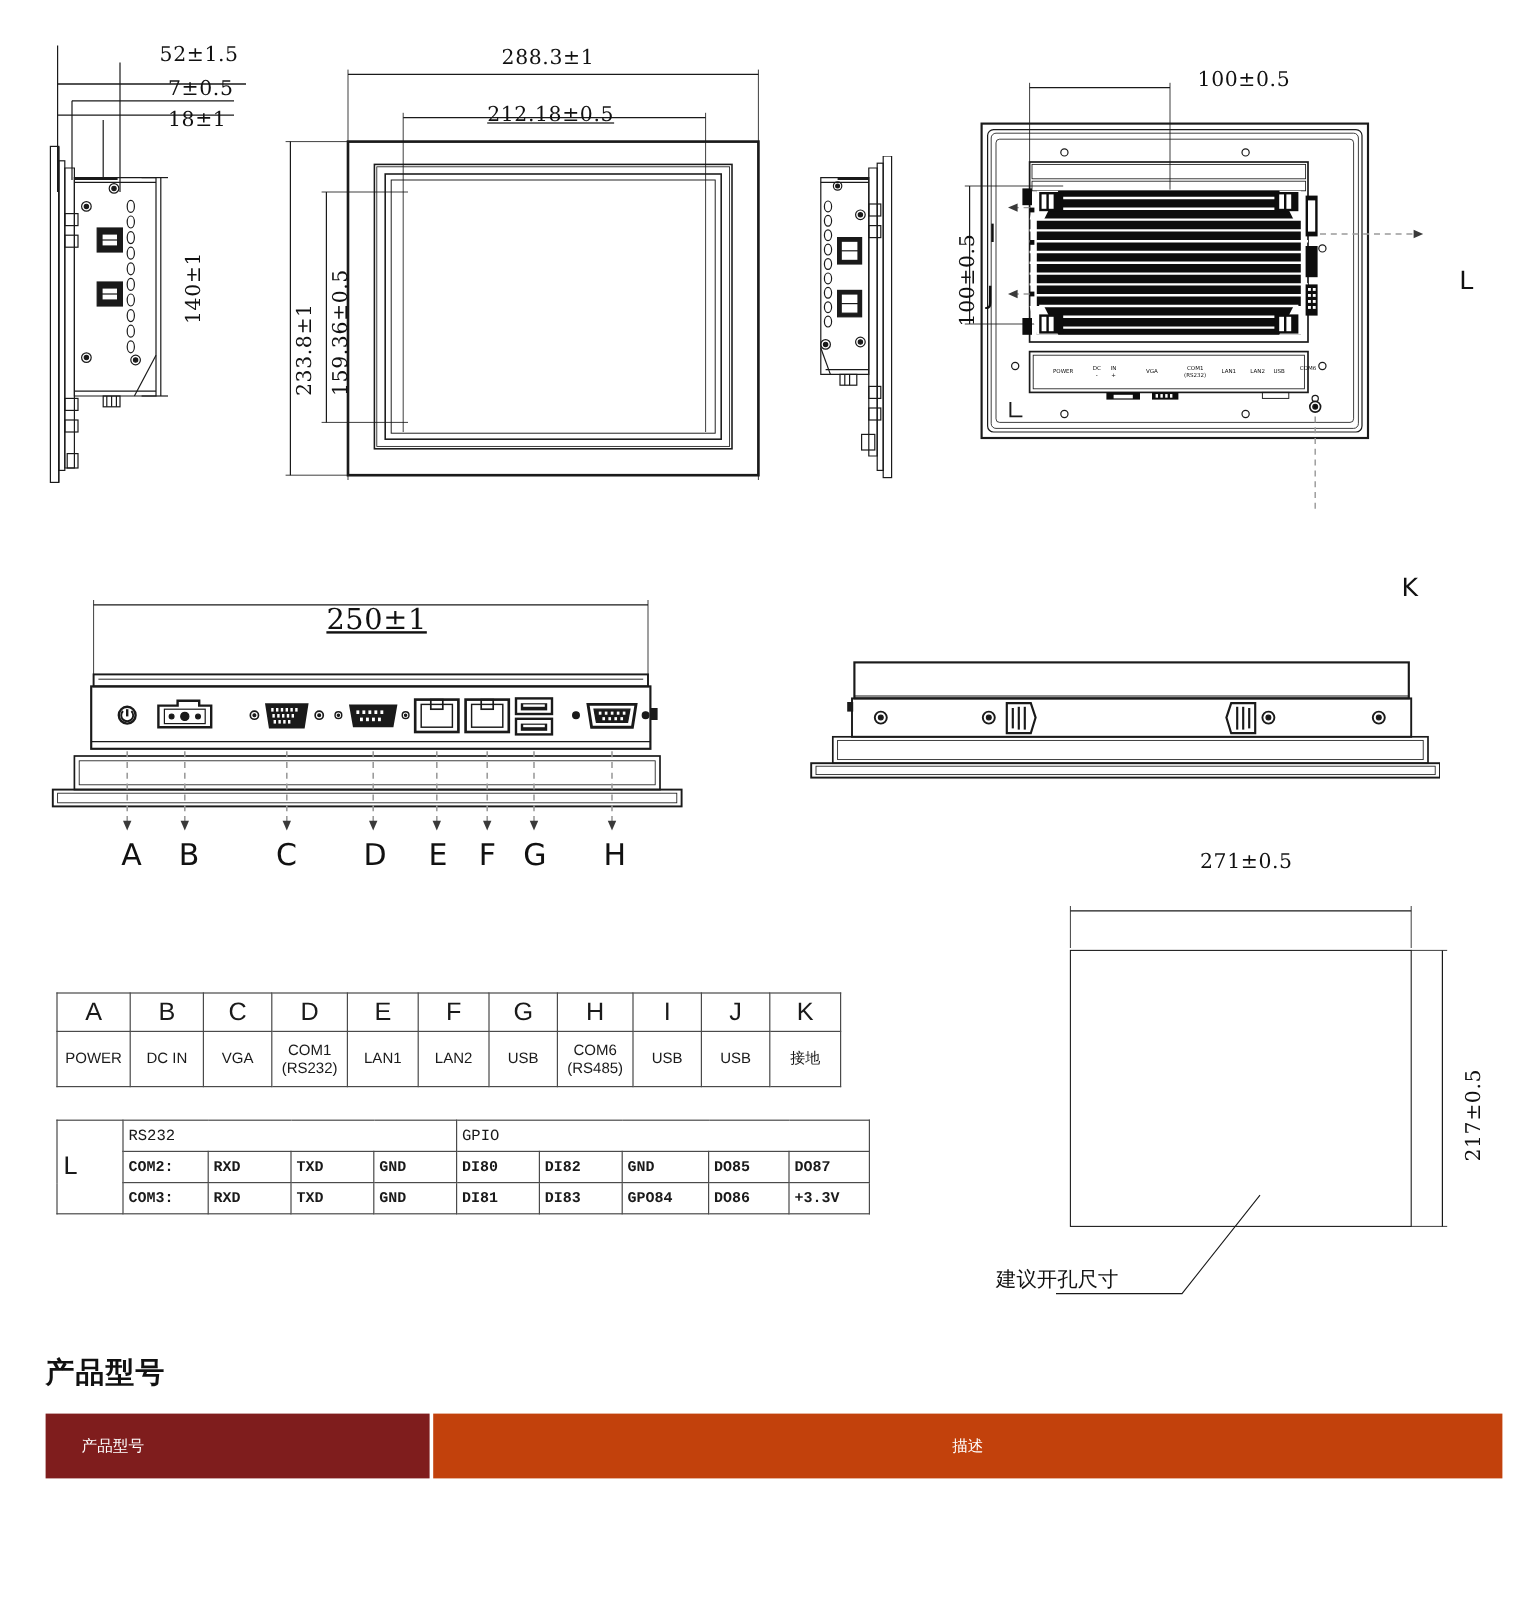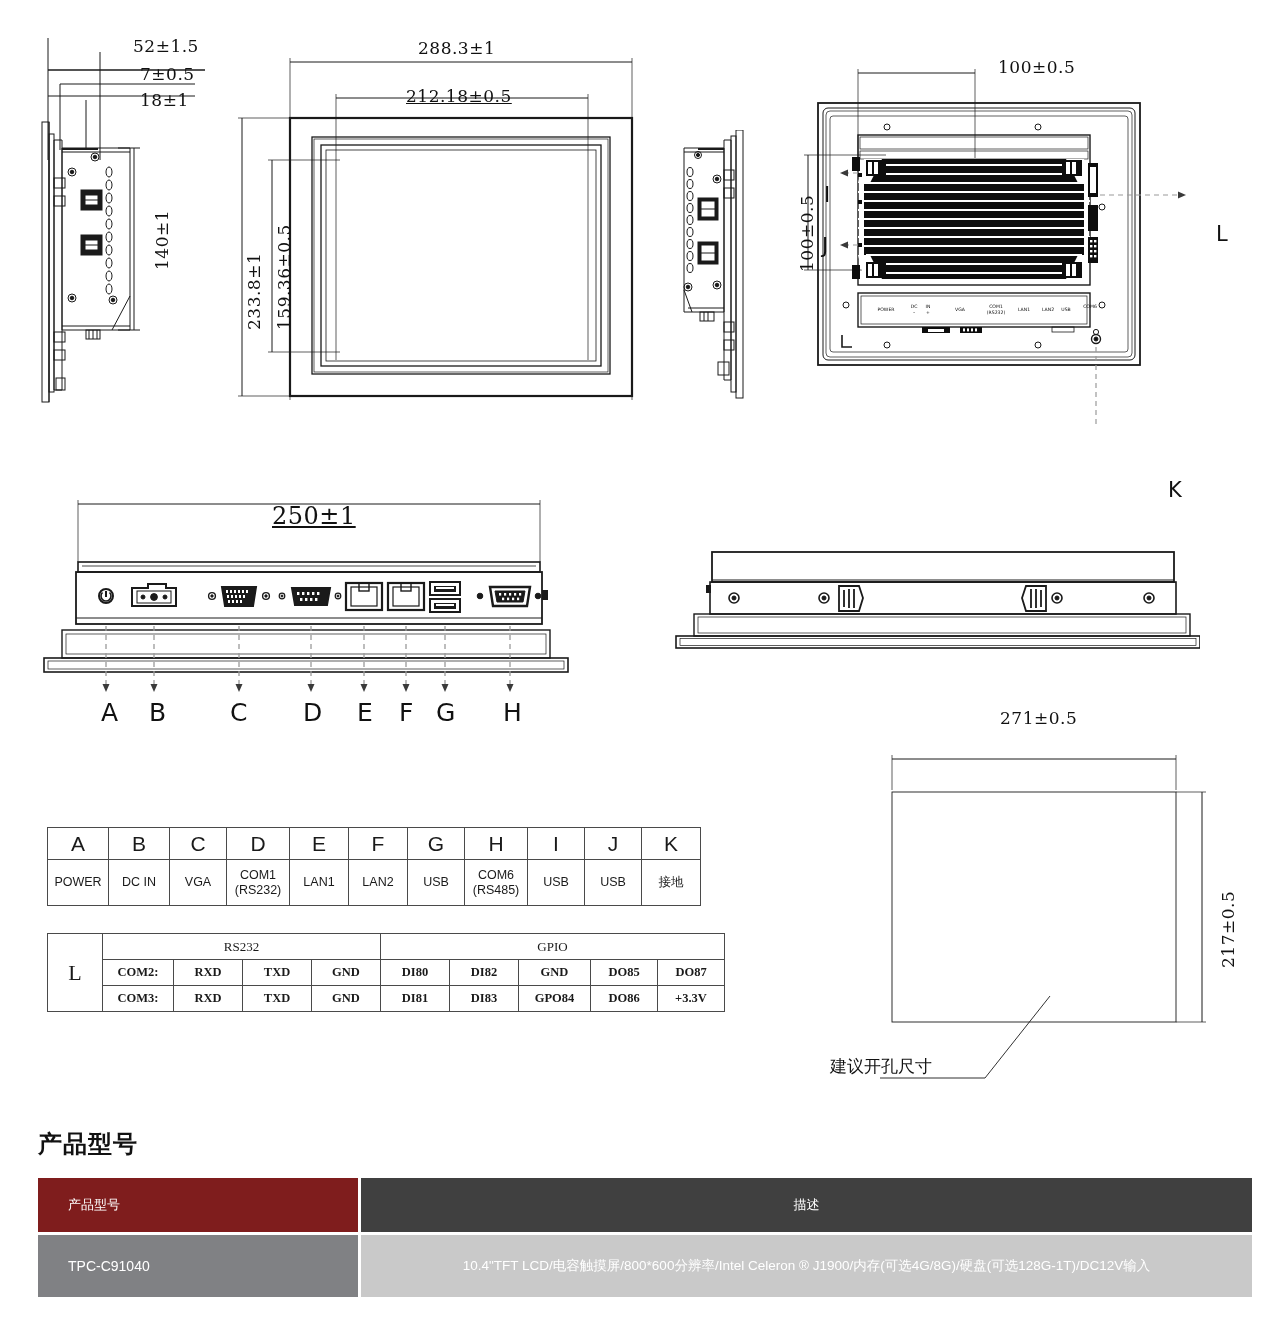--- a/index.html
+++ b/index.html
@@ -34,40 +34,40 @@
     font-family:"Liberation Sans","DejaVu Sans",sans-serif;
     color:#1a1a1a;
     padding:0;
   }
   table.ctab td.letter{font-size:21px;height:31px;font-weight:400;}
   table.ctab td.val{font-size:12.5px;height:41px;line-height:1.15;padding:2px 3px;}
 
   table.ltab{border-collapse:collapse;}
   table.ltab td{
     border:1px solid #4a4a4a;
-    text-align:center;vertical-align:middle;
-    font-family:Liberation Serif, serif;
+    text-align:left;vertical-align:middle;
+    font-family:Liberation Mono, monospace;
     font-size:12.5px;color:#1a1a1a;font-weight:700;
     height:25px;padding:0 4px;
   }
   table.ltab td.lcell{font-size:22px;font-weight:400;width:46px;}
   table.ltab td.grouphdr{font-weight:400;font-size:13px;}
 
   
   .og-title{
     font-family:"DejaVu Sans","Liberation Sans",sans-serif;
     font-size:24px;font-weight:700;color:#111;letter-spacing:1px;
   }
   table.og{border-collapse:separate;border-spacing:3px;width:1220px;}
   table.og td{
     color:#ffffff;vertical-align:middle;
     font-family:"Liberation Sans","DejaVu Sans",sans-serif;
   }
   td.og-h-model{background:#7f1d1d;font-size:13px;padding:18px 30px;width:260px;}
-  td.og-h-desc{background:#404040;font-size:13px;padding:18px 10px;text-align:center;}
+  td.og-h-desc{background:#c2410c;font-size:13px;padding:18px 10px;text-align:center;}
   td.og-b-model{background:#808184;font-size:14px;padding:22px 30px;}
   td.og-b-desc{background:#c9c9c9;color:#1a1a1a;font-size:13.5px;padding:22px 14px;text-align:center;}
 </style>
 </head>
 <body>
 
 <div class="abs" style="left:0px;top:0px;width:230px;height:430px;">
   <svg width="230" height="430" viewBox="0 0 230 430">
     <g stroke="#1a1a1a" fill="none" stroke-width="1">
 
@@ -652,19 +652,15 @@
 
 <div class="abs og-title" style="left:38px;top:1128px;">产品型号</div>
 
 <div class="abs" style="left:35px;top:1175px;">
   <table class="og">
     <tbody>
         <tr>
       <td class="og-h-model">产品型号</td>
       <td class="og-h-desc">描述</td>
     </tr>
-    <tr>
-      <td class="og-b-model">TPC-C91040</td>
-      <td class="og-b-desc">10.4"TFT LCD/电容触摸屏/800*600分辨率/Intel Celeron ® J1900/内存(可选4G/8G)/硬盘(可选128G-1T)/DC12V输入</td>
-    </tr>
   </tbody>
     </table>
 </div>
 
 </body></html>

